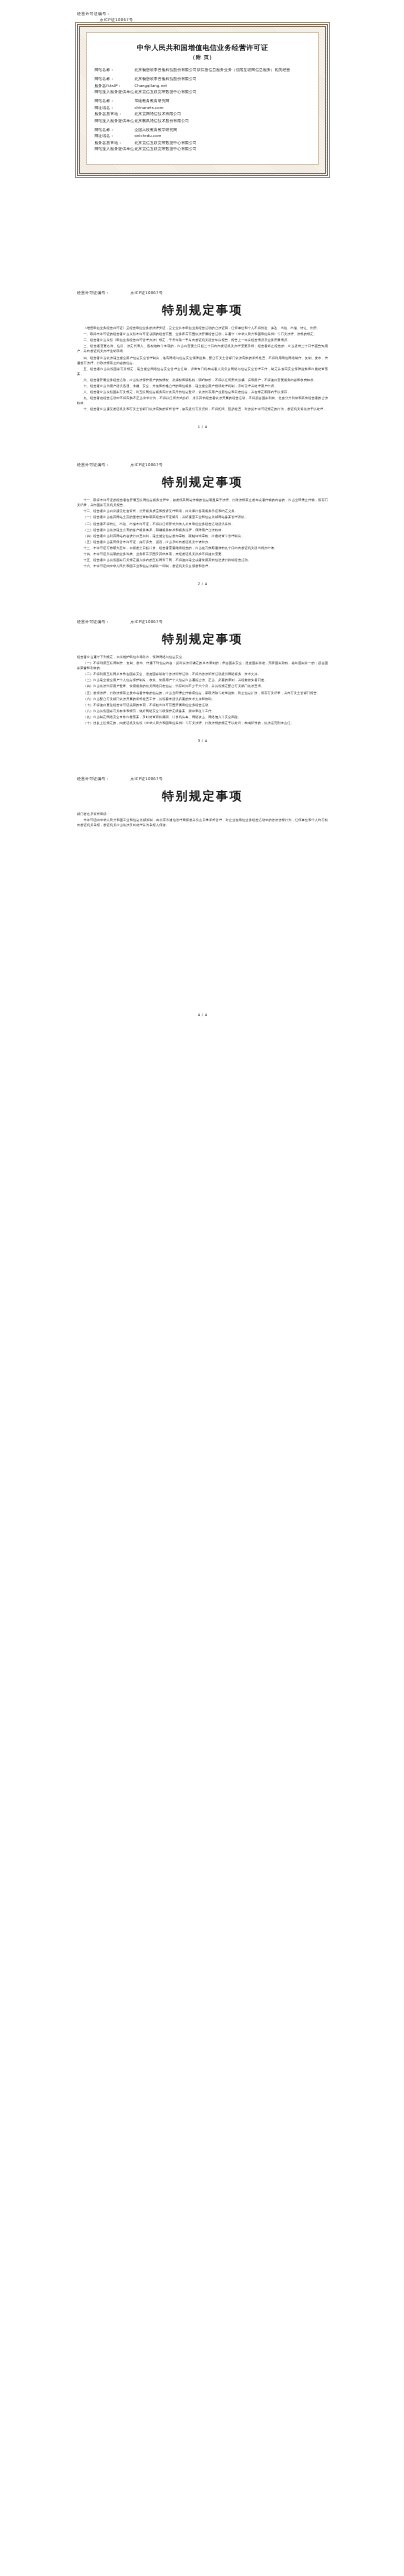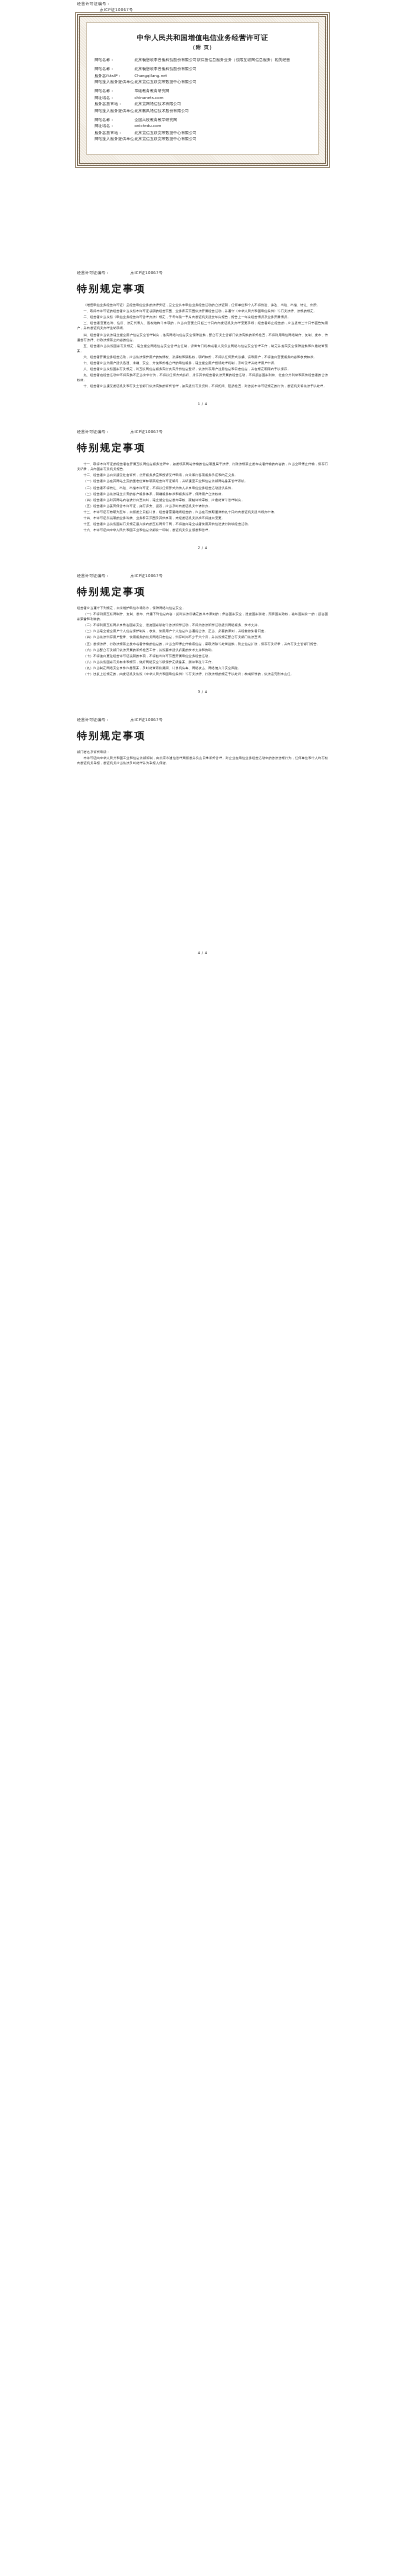--- a/index.html
+++ b/index.html
@@ -10,21 +10,21 @@
   body {
     width: 405px;
     font-family: "DejaVu Sans", "Liberation Sans", sans-serif;
     color: #1a1a1a;
   }
   .page {
     position: relative;
     width: 405px;
     box-sizing: border-box;
     background: #ffffff;
-    padding: 1px 77px 0 77px;
+    padding: 11px 77px 0 77px;
   }
   .page-sep {
     width: 405px;
     height: 13.4px;
     background: #ffffff;
   }
 
   
   .cert-head {
     font-size: 3.9px;
@@ -74,23 +74,24 @@
   .doc-head {
     display: flex;
     align-items: baseline;
     font-size: 3.9px;
     margin-bottom: 7.2px;
     letter-spacing: 0.2px;
   }
   .doc-head .lbl { }
   .doc-head .num { margin-left: 20.6px; }
   .doc-title {
+    text-align: center;
     font-family: "DejaVu Serif", "Liberation Serif", serif;
     font-weight: bold;
-    font-size: 10px;
+    font-size: 12px;
     letter-spacing: 1.5px;
     margin: 1px 0 7.2px 0;
   }
   .doc-body {
     font-size: 3.2px;
     line-height: 1.58;
     text-align: justify;
     letter-spacing: 0.1px;
   }
   .doc-body p {

